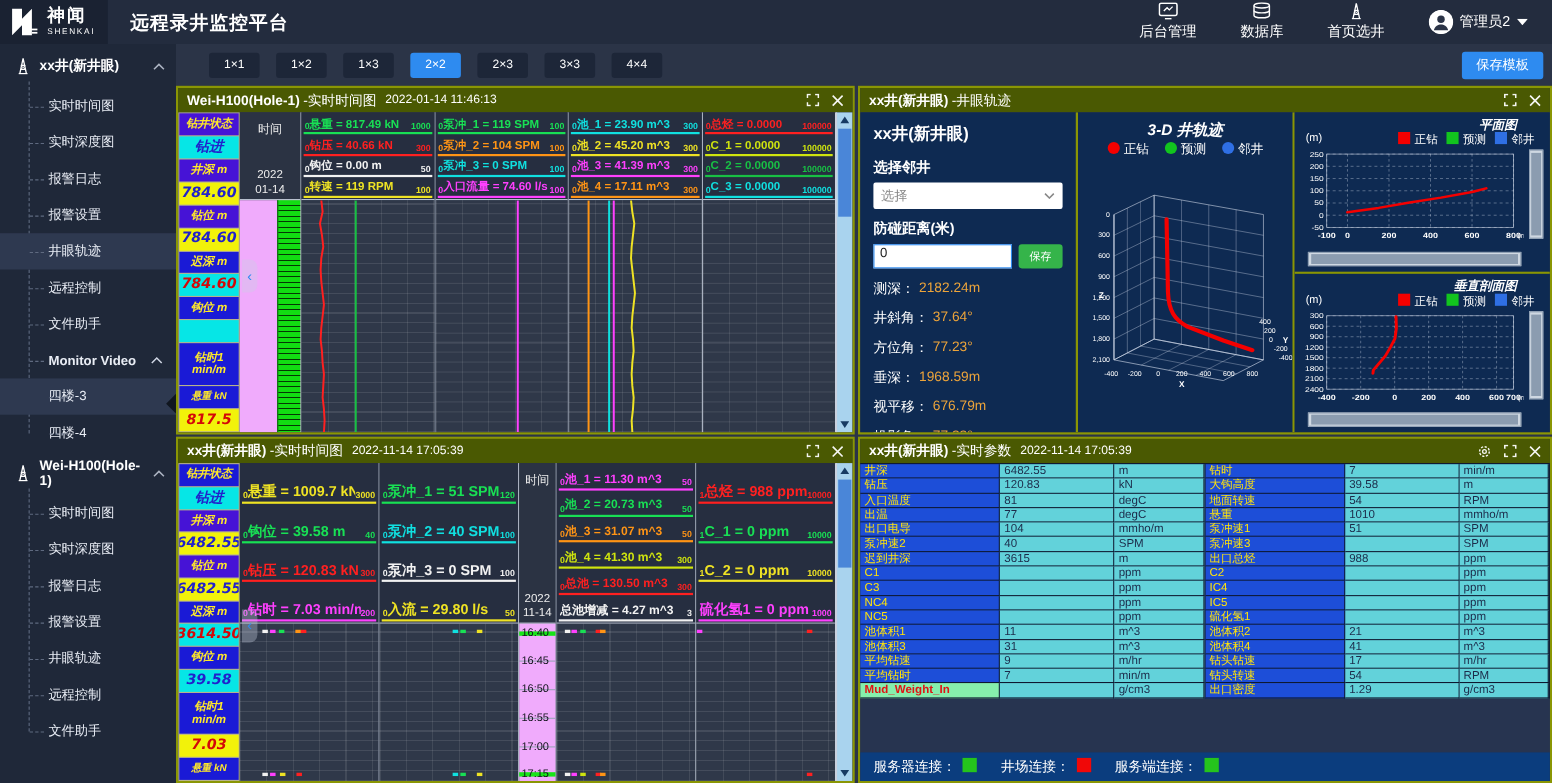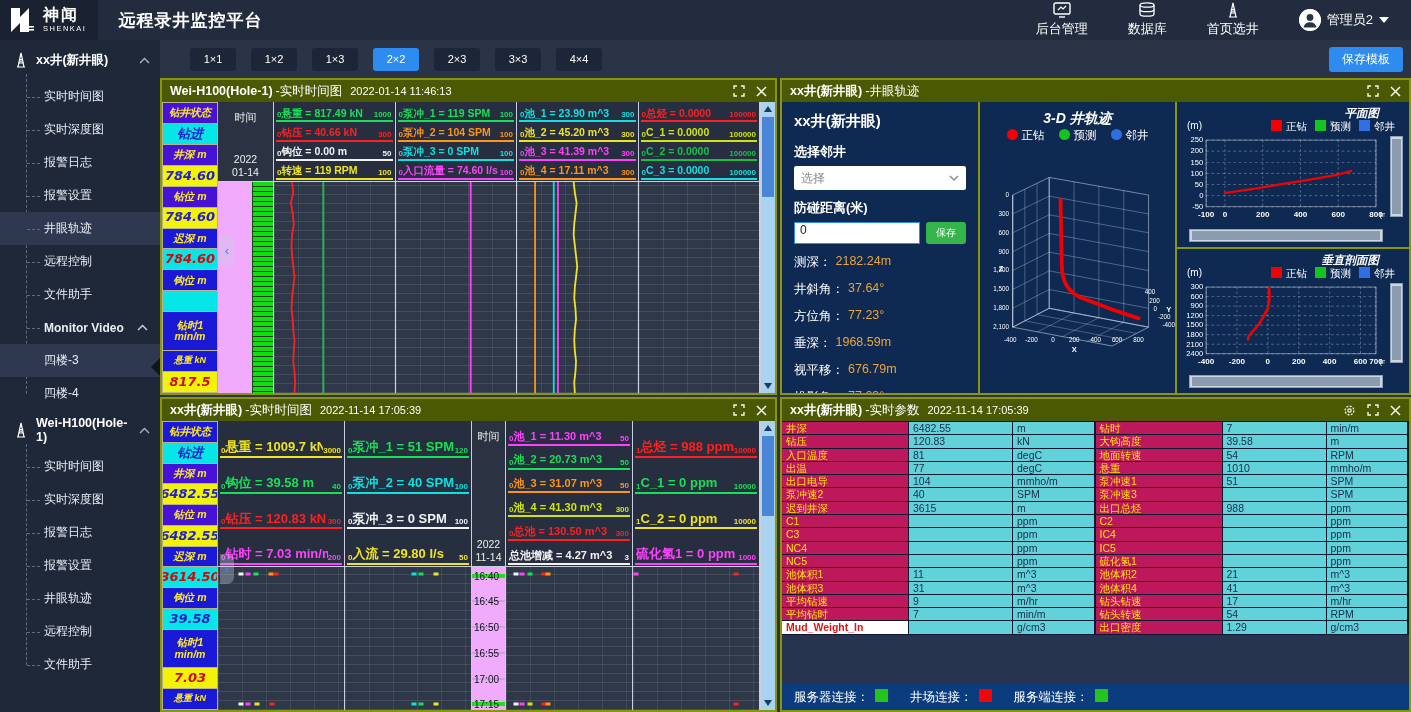--- a/index.html
+++ b/index.html
@@ -112,23 +112,23 @@
   .mini svg.mc{position:absolute;left:2px;top:32px;width:206px;height:calc(100% - 52px)}
   .hsb{position:absolute;left:12px;right:26px;bottom:5px;height:11px;background:#cfd8e2;border:1px solid #8fa0b4;cursor:pointer}
   .hsb .hth{position:absolute;left:2px;right:2px;top:1px;bottom:1px;background:#8b9cb0}
   .vsb{position:absolute;right:6px;top:34px;width:11px;height:calc(100% - 66px);background:#cfd8e2;border:1px solid #8fa0b4;cursor:pointer}
   .vsb .vth{position:absolute;left:1px;right:1px;top:2px;bottom:2px;background:#8b9cb0}
   
   .pwrap{flex:1;display:flex;flex-direction:column;background:#273450;min-height:0}
   .ptable{display:flex;flex:none;border-top:1px solid #0e1830}
   .pgroup{flex:1;display:grid;grid-template-columns:127px 104px 1fr;grid-auto-rows:13.3px;border-right:1px solid #0e1830}
   .pcell{border-right:1px solid #0e1830;border-bottom:1px solid #0e1830;font-size:10.5px;line-height:13px;padding:0 0 0 4px;overflow:hidden;white-space:nowrap;box-sizing:border-box}
-  .plbl{background:#be185d;color:#ffe30a}
+  .plbl{background:#1d4ed8;color:#ffe30a}
   .pval,.punit{background:#62d2da;color:#1c2b4a}
-  .plbl.alert{background:#ffffff;color:#e01414;font-weight:bold}
+  .plbl.alert{background:#86efac;color:#e01414;font-weight:bold}
   .statusbar{margin-top:auto;height:26px;background:#0b3d7e;display:flex;align-items:center;gap:22px;padding-left:12px;font-size:12.5px;flex:none}
   .statusbar .sq{width:13px;height:13px;display:inline-block;margin-left:6px;vertical-align:-2px}
   .sitem{display:flex;align-items:flex-start}
 </style>
 </head>
 <body>
 
 <div class="header">
   <div class="logo">
     <span class="ico">

